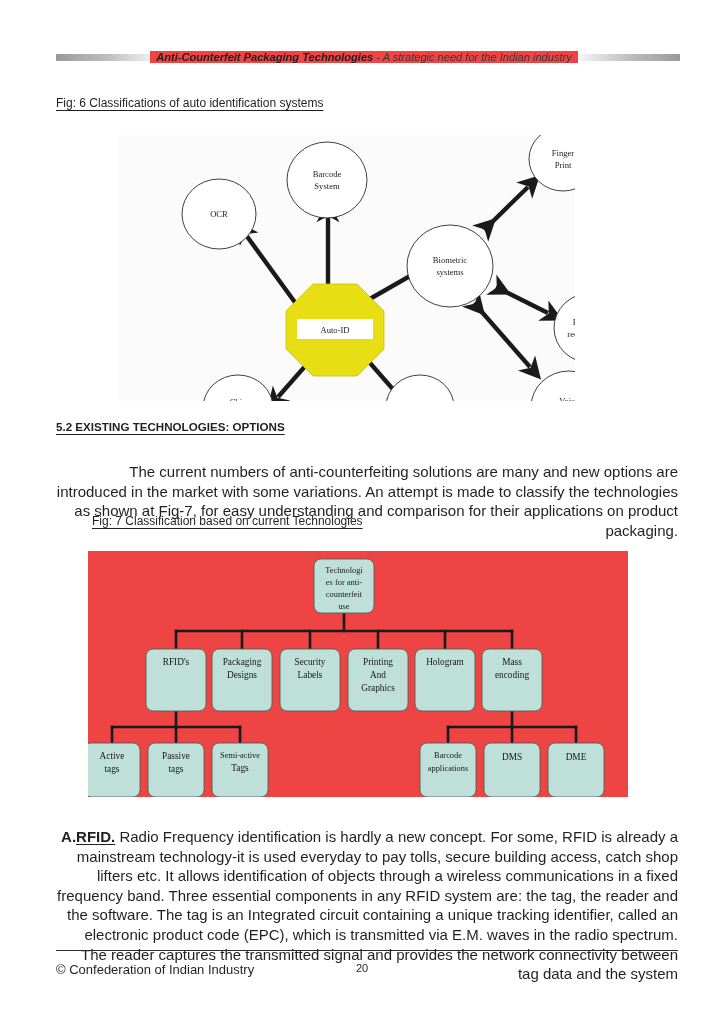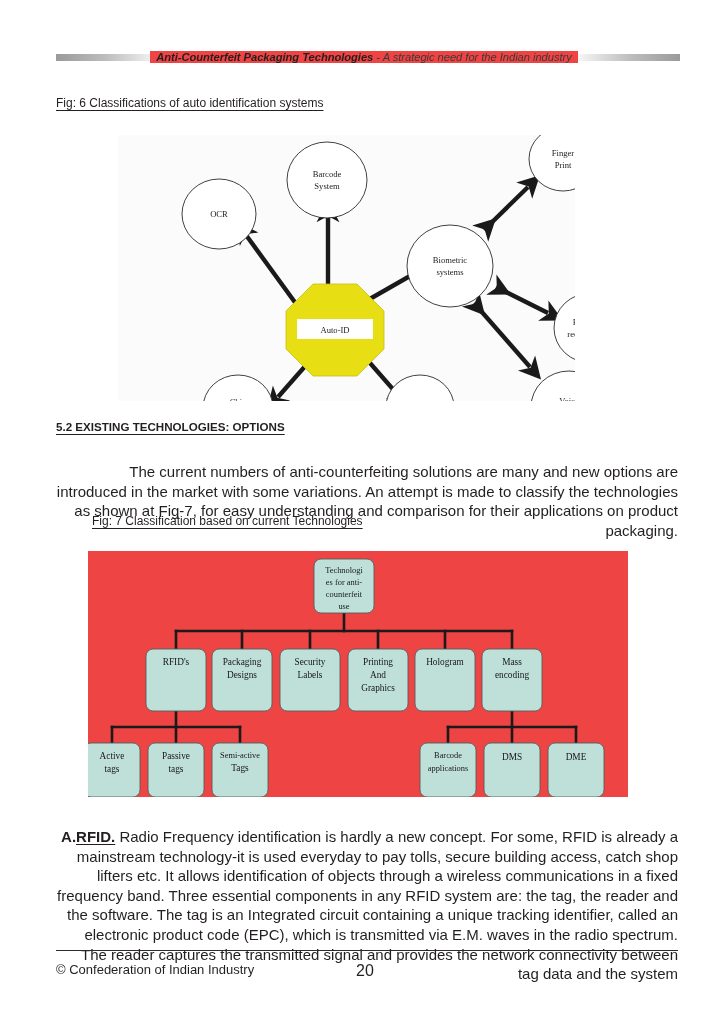--- a/index.html
+++ b/index.html
@@ -153,21 +153,21 @@
     background: #2b2b2b;
   }
   .footer-left {
     position: absolute;
     left: 56px; top: 962px;
     font-size: 13px;
   }
   .footer-page {
     position: absolute;
     left: 356px; top: 962px;
-    font-size: 16px;
+    font-size: 11px;
   }
 </style>
 </head>
 <body>
 
 <div class="page-header">
   <div class="header-rule-left"></div>
   <div class="header-rule-right"></div>
   <div class="header-text">
     <span class="bold">Anti-Counterfeit Packaging Technologies</span><span class="light"> - A strategic need for the Indian industry</span>

